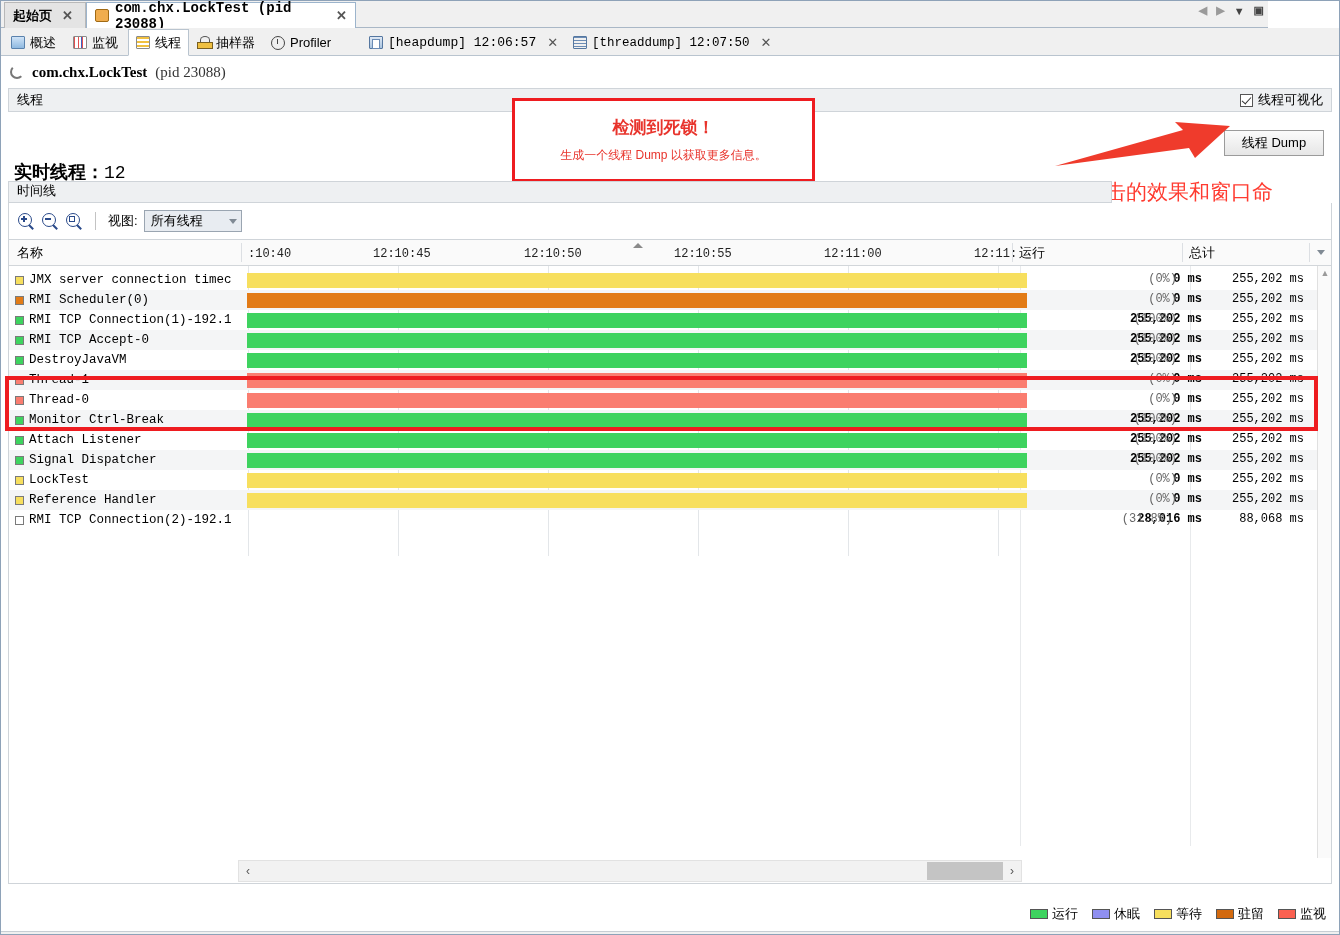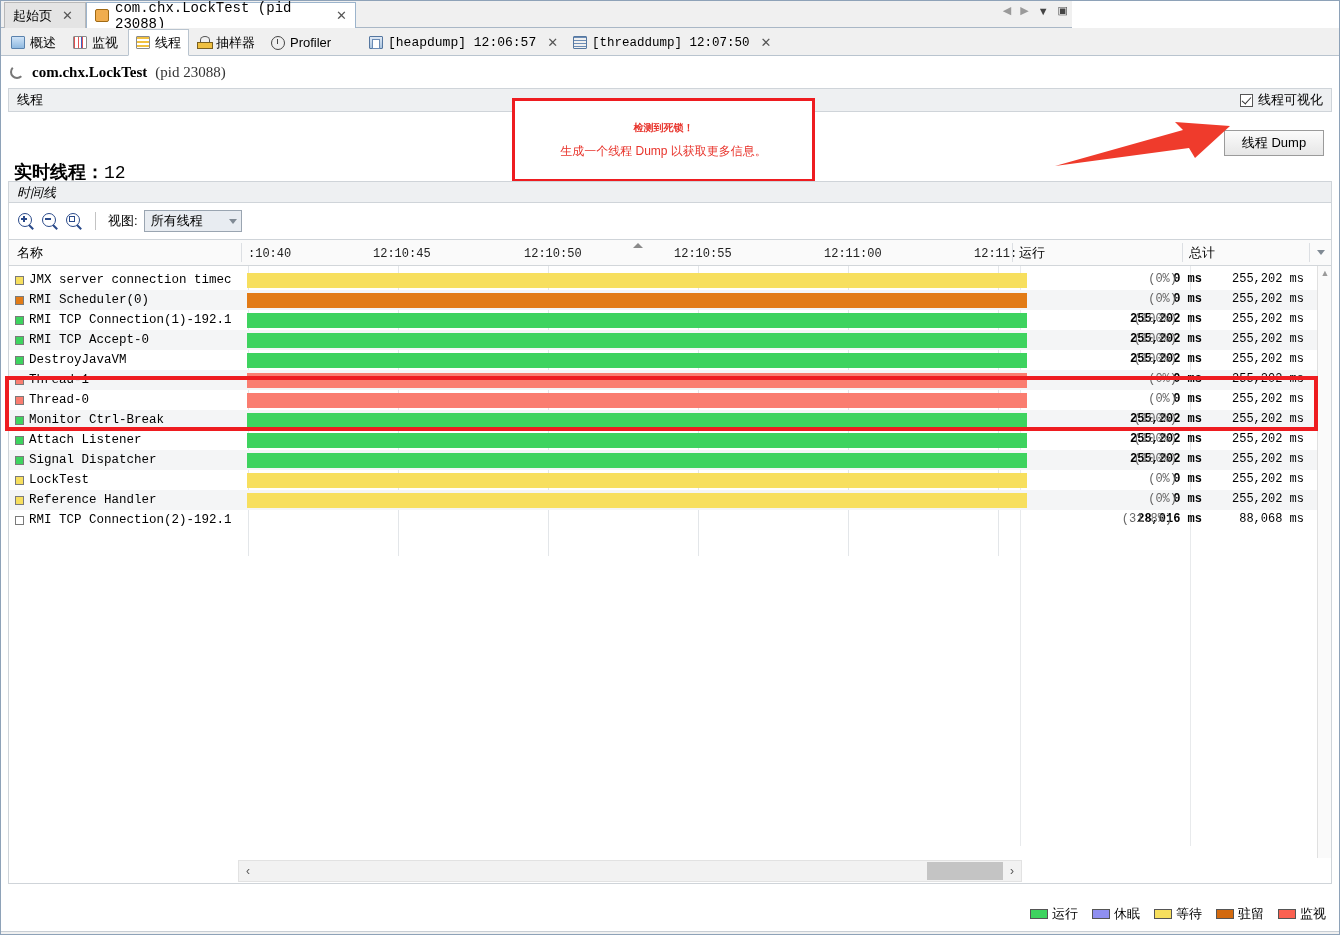--- a/index.html
+++ b/index.html
@@ -9,22 +9,22 @@
     background:#ffffff;
     font-family:"Liberation Sans", sans-serif;
     font-size:13px; color:#000;
     overflow:hidden;
     position:relative;
   }
   .mono { font-family:"Liberation Mono", monospace; }
 
   
   #winbar {
-    position:absolute; left:0; top:0; width:1072px; height:28px;
-    background:#f0f0f0; border-bottom:1px solid #a9b7c6;
+    position:absolute; left:0; top:0; width:1268px; height:28px;
+    background:#f0f0f0; border-bottom:1px solid #a9b7c6;font-weight:bold;
   }
   .wtab {
     position:absolute; top:2px; height:26px;
     display:flex; align-items:center; gap:6px;
     padding:0 8px;
     border:1px solid #b8b8b8; border-bottom:none;
     background:#e4e4e4;
     font-size:13px;
   }
   .wtab.active { background:#ffffff; border-color:#9cb4cc; }
@@ -95,44 +95,44 @@
   #counters b { font-weight:bold; }
   #counters .v { font-family:"Liberation Mono", monospace; }
 
   
   #deadlock {
     position:absolute; left:512px; top:98px; width:303px; height:84px;
     border:3px solid #ee1c20; background:#fff;
     display:flex; flex-direction:column; align-items:center; justify-content:center;
     color:#e8342c;
   }
-  #deadlock .t1 { font-weight:bold; font-size:10px; margin-bottom:8px; }
+  #deadlock .t1 { font-weight:bold; font-size:17px; margin-bottom:8px; }
   #deadlock .t2 { font-size:12px; }
 
   
   #dumpbtn {
     position:absolute; right:16px; top:130px; width:100px; height:26px;
     background:linear-gradient(#fbfbfb,#e6e6e6); border:1px solid #9b9b9b;
     display:flex; align-items:center; justify-content:center;
     font-size:13px; cursor:pointer;
   }
   
   #arrow { position:absolute; left:1055px; top:122px; width:175px; height:48px; pointer-events:none; }
 
   
   #annot {
     position:absolute; left:1042px; top:178px; width:300px;
     color:#ff3b30; font-size:21px; line-height:28px; font-weight:500;
   }
 
   
   #tlhdr {
-    position:absolute; left:8px; top:181px; width:1324px; height:22px;
+    position:absolute; left:8px; top:181px; width:1104px; height:22px;
     background:#eef0f2; border:1px solid #cfd4d9;
-    display:flex; align-items:flex-end; padding-left:8px; font-size:13px;font-style:italic;
+    display:flex; align-items:flex-start; padding-left:8px; font-size:13px;
   }
   #tltools {
     position:absolute; left:8px; top:203px; width:1324px; height:36px;
     background:#fff; border-left:1px solid #cfd4d9; border-right:1px solid #cfd4d9;
     display:flex; align-items:center; gap:6px; padding-left:8px; font-size:13px;
   }
   .mag { width:18px;height:18px; position:relative; cursor:pointer; }
   .mag:before{content:"";position:absolute;left:1px;top:1px;width:12px;height:12px;border:1.7px solid #2a4a8a;border-radius:50%;}
   .mag:after{content:"";position:absolute;left:12px;top:12px;width:6px;height:1.9px;background:#2a4a8a;transform:rotate(45deg);transform-origin:left center;}
   .mag i { position:absolute; left:4px; top:6px; width:6px; height:1.6px; background:#2a4a8a; }

